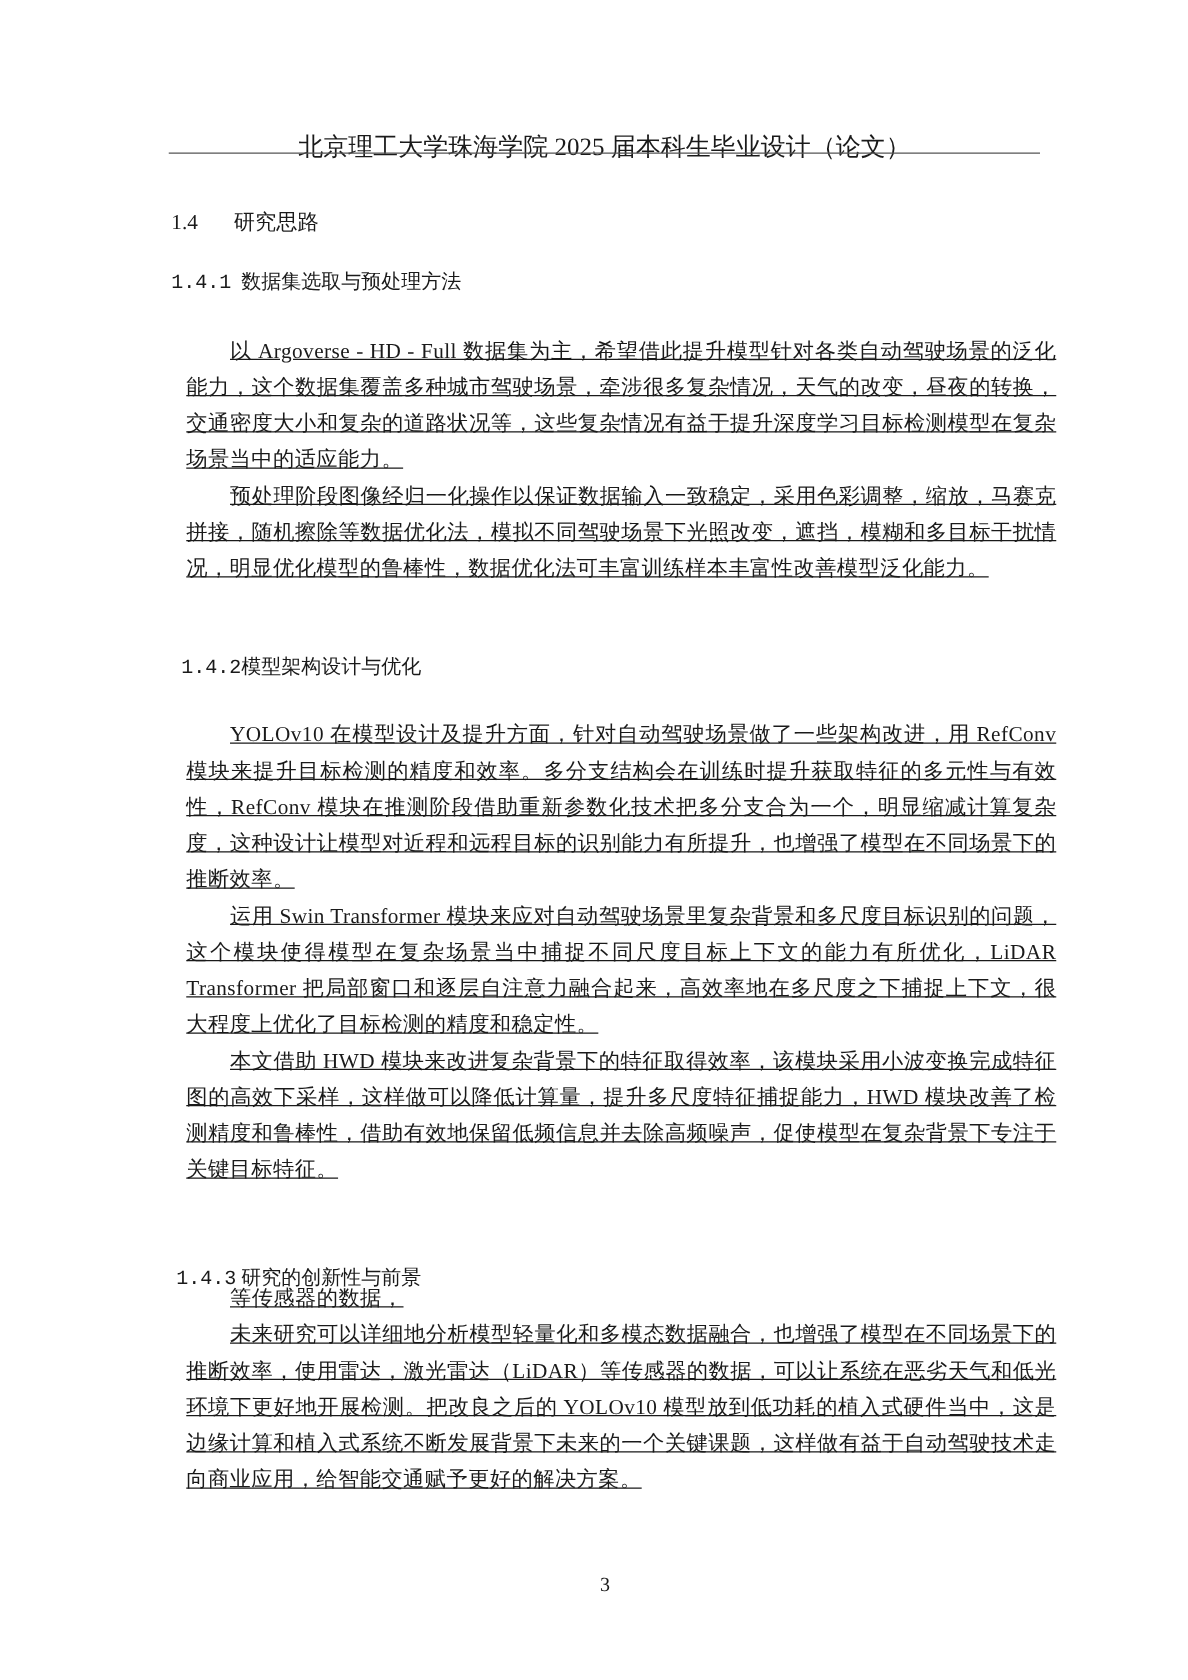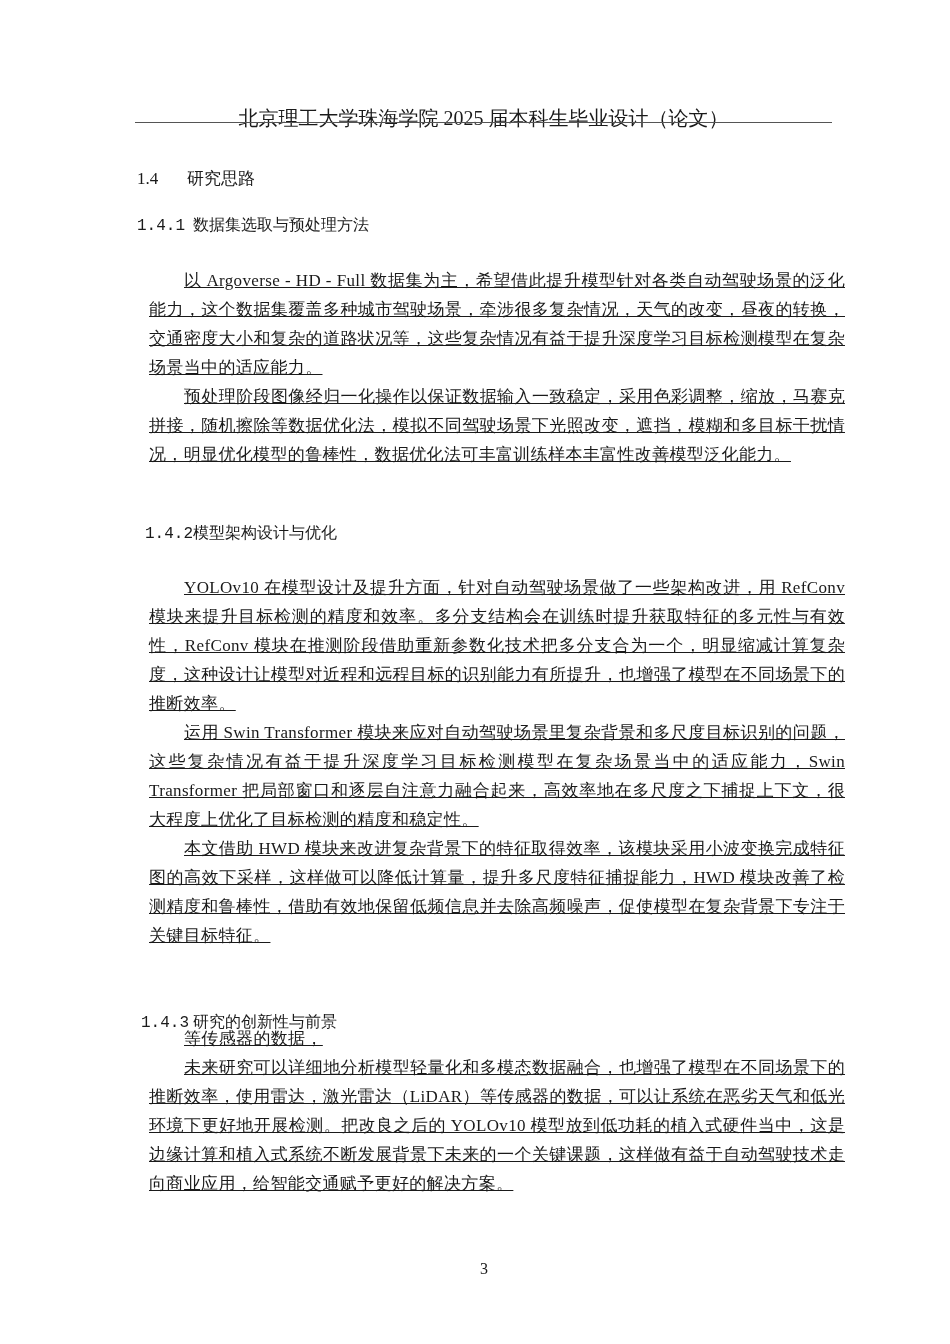--- a/index.html
+++ b/index.html
@@ -31,21 +31,21 @@
 <div class="h3" style="top:214px;">
   <span class="num">1.4.1</span><span>数据集选取与预处理方法</span>
 </div>
 <p class="para" style="top:254px;">以 Argoverse - HD - Full 数据集为主，希望借此提升模型针对各类自动驾驶场景的泛化能力，这个数据集覆盖多种城市驾驶场景，牵涉很多复杂情况，天气的改变，昼夜的转换，交通密度大小和复杂的道路状况等，这些复杂情况有益于提升深度学习目标检测模型在复杂场景当中的适应能力。</p>
 <p class="para" style="top:370px;">预处理阶段图像经归一化操作以保证数据输入一致稳定，采用色彩调整，缩放，马赛克拼接，随机擦除等数据优化法，模拟不同驾驶场景下光照改变，遮挡，模糊和多目标干扰情况，明显优化模型的鲁棒性，数据优化法可丰富训练样本丰富性改善模型泛化能力。</p>
 
 <div class="h3" style="top:522px;text-align:right;">
   <span class="num">1.4.2</span><span>模型架构设计与优化</span>
 </div>
 <p class="para" style="top:561px;">YOLOv10 在模型设计及提升方面，针对自动驾驶场景做了一些架构改进，用 RefConv 模块来提升目标检测的精度和效率。多分支结构会在训练时提升获取特征的多元性与有效性，RefConv 模块在推测阶段借助重新参数化技术把多分支合为一个，明显缩减计算复杂度，这种设计让模型对近程和远程目标的识别能力有所提升，也增强了模型在不同场景下的推断效率。</p>
-<p class="para" style="top:706px;">运用 Swin Transformer 模块来应对自动驾驶场景里复杂背景和多尺度目标识别的问题，这些复杂情况有益于提升深度学习目标检测模型在复杂场景当中的适应能力，Swin Transformer 把局部窗口和逐层自注意力融合起来，高效率地在多尺度之下捕捉上下文，很大程度上优化了目标检测的精度和稳定性。</p>
+<p class="para" style="top:706px;">运用 Swin Transformer 模块来应对自动驾驶场景里复杂背景和多尺度目标识别的问题，这个模块使得模型在复杂场景当中捕捉不同尺度目标上下文的能力有所优化，LiDAR Transformer 把局部窗口和逐层自注意力融合起来，高效率地在多尺度之下捕捉上下文，很大程度上优化了目标检测的精度和稳定性。</p>
 <p class="para" style="top:822px;">本文借助 HWD 模块来改进复杂背景下的特征取得效率，该模块采用小波变换完成特征图的高效下采样，这样做可以降低计算量，提升多尺度特征捕捉能力，HWD 模块改善了检测精度和鲁棒性，借助有效地保留低频信息并去除高频噪声，促使模型在复杂背景下专注于关键目标特征。</p>
 
 <div class="h3" style="top:1011px;text-align:center;">
   <span class="num">1.4.3</span><span>研究的创新性与前景</span>
 </div>
 <p class="para" style="top:1012px;">等传感器的数据，</p>
 <p class="para" style="top:1041px;">未来研究可以详细地分析模型轻量化和多模态数据融合，也增强了模型在不同场景下的推断效率，使用雷达，激光雷达（LiDAR）等传感器的数据，可以让系统在恶劣天气和低光环境下更好地开展检测。把改良之后的 YOLOv10 模型放到低功耗的植入式硬件当中，这是边缘计算和植入式系统不断发展背景下未来的一个关键课题，这样做有益于自动驾驶技术走向商业应用，给智能交通赋予更好的解决方案。</p>
 
 <div class="pagenum">3</div>
 

